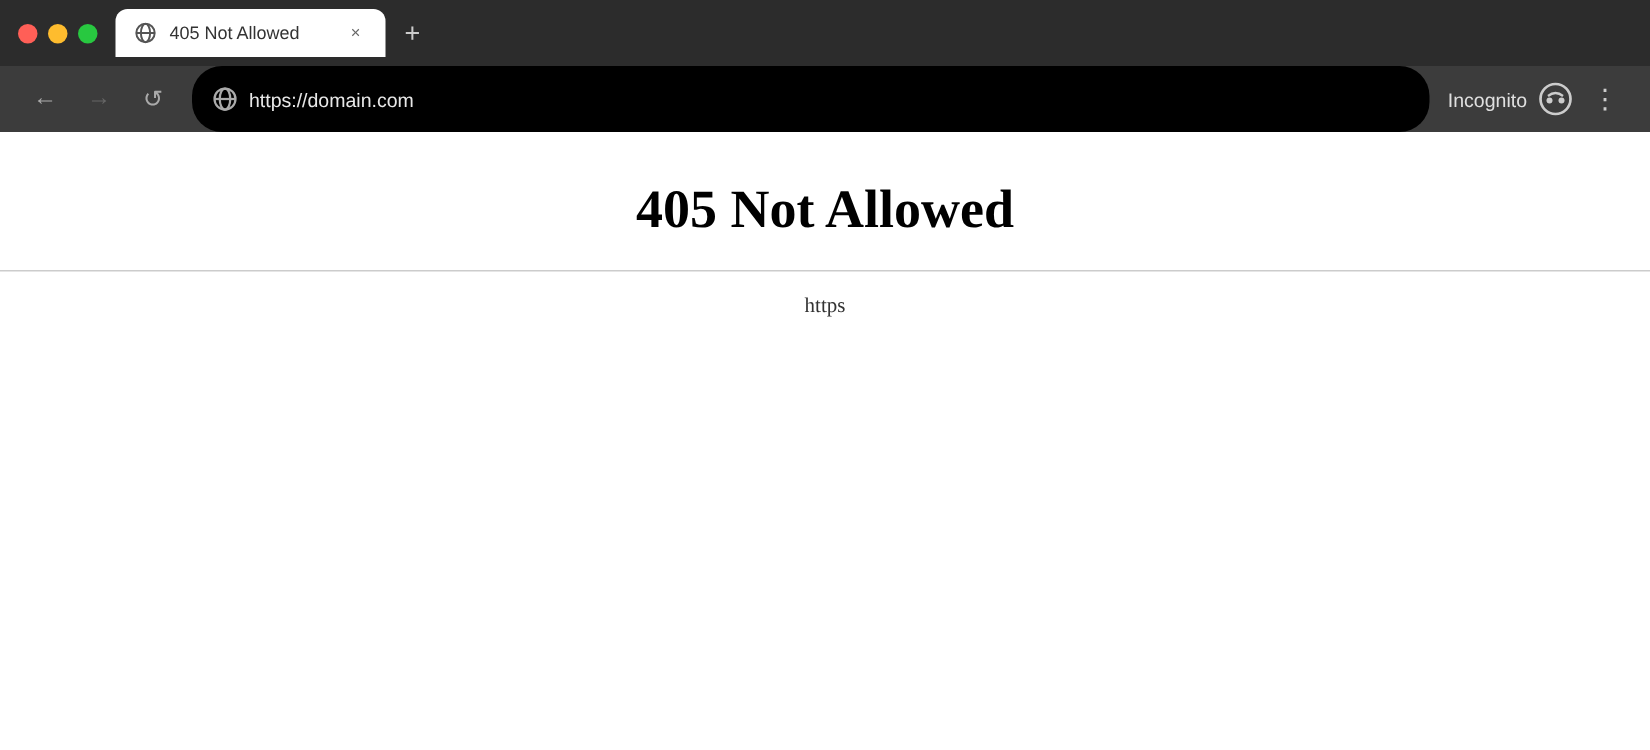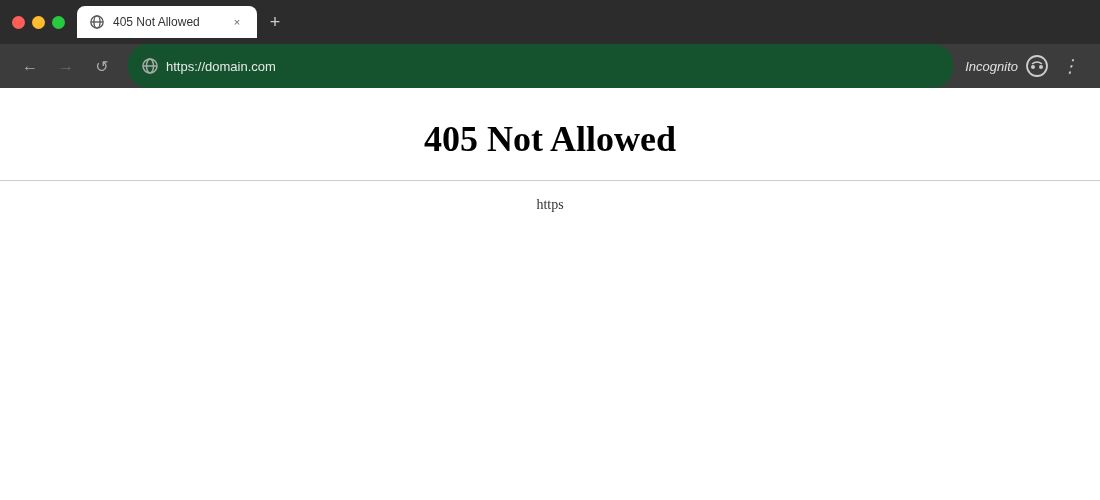--- a/index.html
+++ b/index.html
@@ -144,21 +144,21 @@
 
     .nav-btn.disabled {
       color: #666;
       cursor: default;
     }
 
     .url-bar {
       flex: 1;
       display: flex;
       align-items: center;
-      background: #14532d;
+      background: #000000;
       border-radius: 20px;
       padding: 18px 14px;
       gap: 8px;
       height: 44px;
     }
 
     .url-favicon {
       width: 16px;
       height: 16px;
       display: flex;
@@ -170,21 +170,20 @@
     .url-text {
       font-size: 13px;
       color: #e8e8e8;
       flex: 1;
     }
 
     .browser-actions {
       display: flex;
       align-items: center;
       gap: 4px;
-      font-style: italic;
     }
 
     .incognito-label {
       font-size: 13px;
       color: #e0e0e0;
     }
 
     .incognito-icon {
       width: 30px;
       height: 30px;

